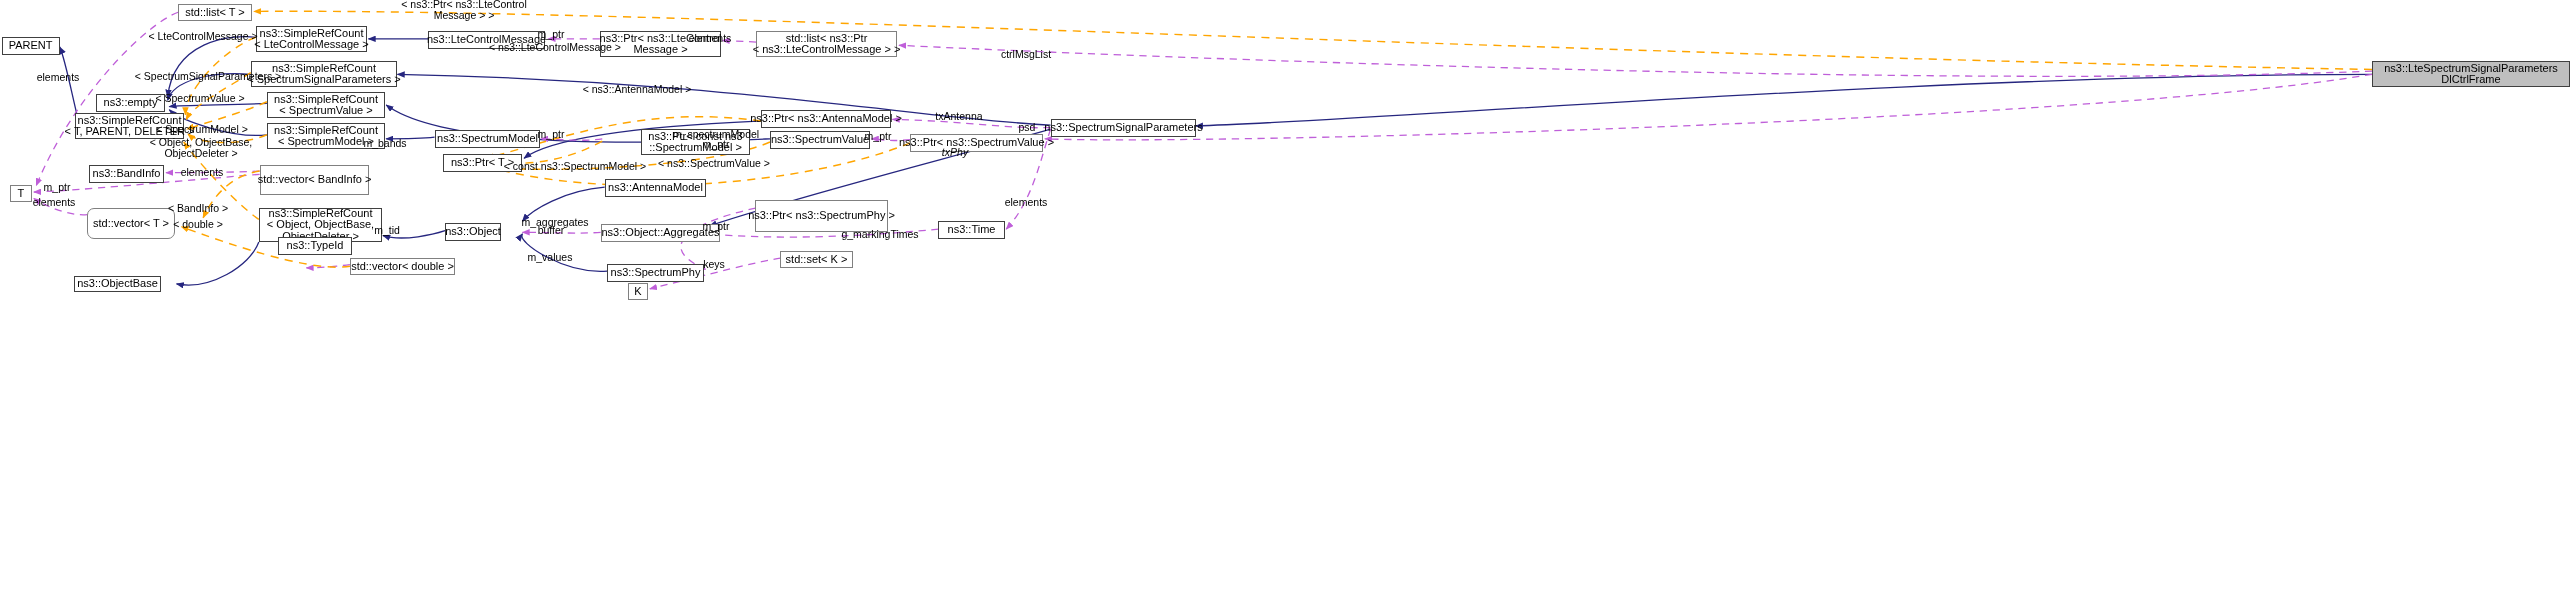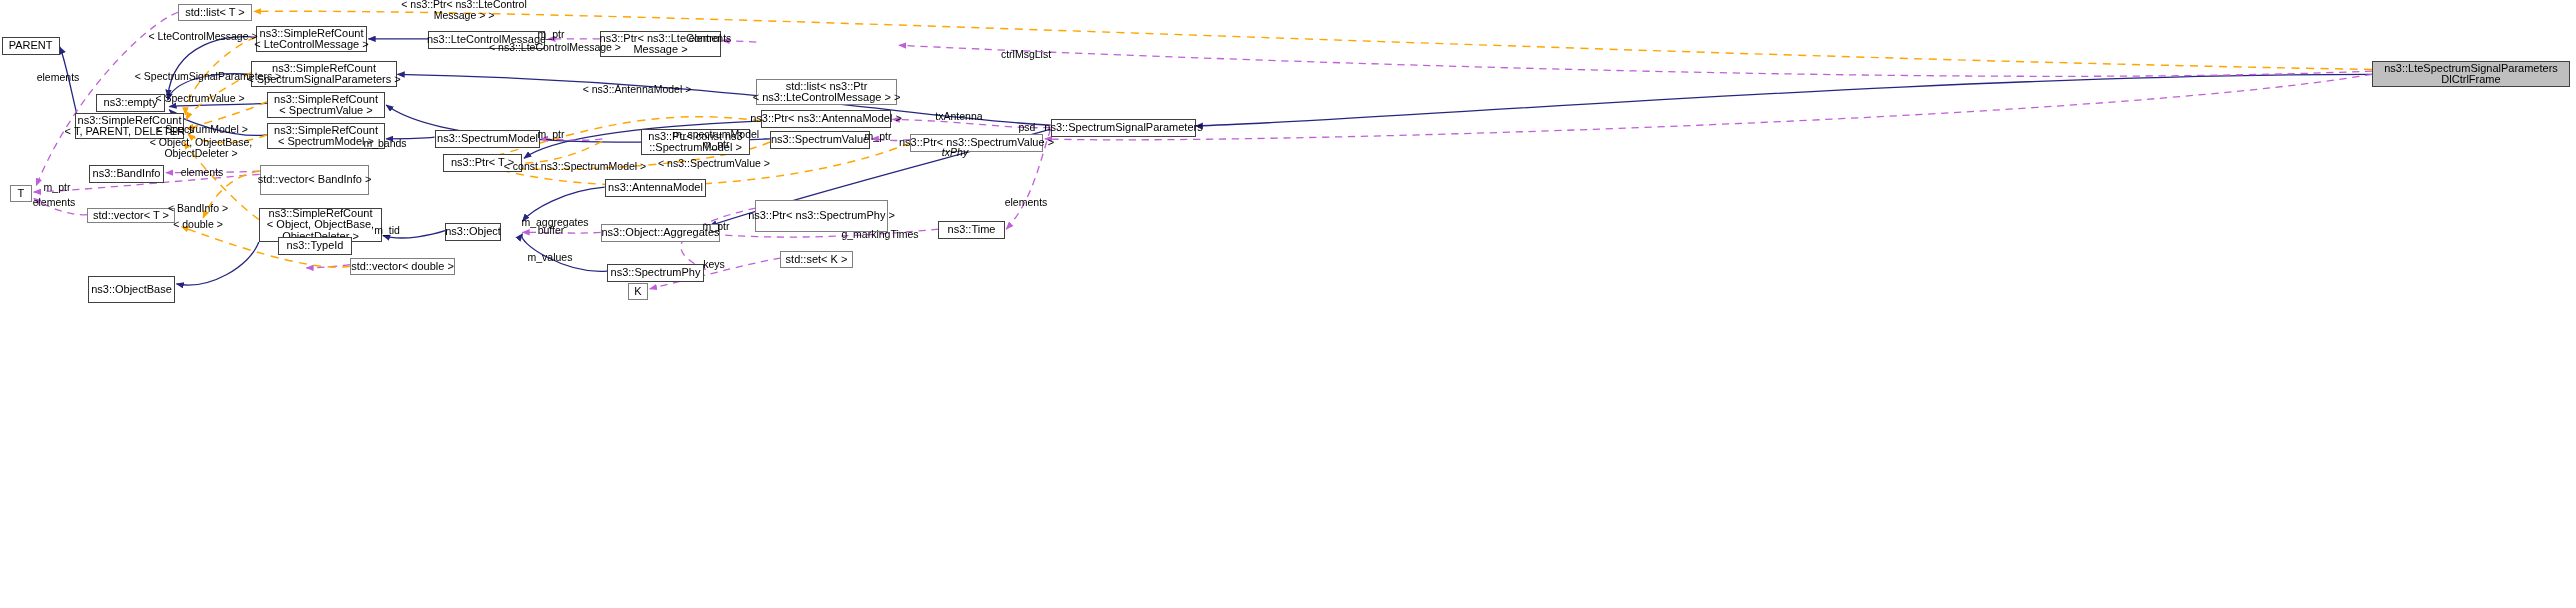--- a/index.html
+++ b/index.html
@@ -141,49 +141,49 @@
 &lt; LteControlMessage &gt;</div>
       <div class="node solid" style="left: 251px; top: 61px; width: 146px; height: 26px;">ns3::SimpleRefCount
 &lt; SpectrumSignalParameters &gt;</div>
       <div class="node solid" style="left: 267px; top: 92px; width: 118px; height: 26px;">ns3::SimpleRefCount
 &lt; SpectrumValue &gt;</div>
       <div class="node solid" style="left: 267px; top: 123px; width: 118px; height: 26px;">ns3::SimpleRefCount
 &lt; SpectrumModel &gt;</div>
       <div class="node solid" style="left: 428px; top: 31px; width: 117px; height: 18px;">ns3::LteControlMessage</div>
       <div class="node solid" style="left: 600px; top: 31px; width: 121px; height: 26px;">ns3::Ptr&lt; ns3::LteControl
 Message &gt;</div>
-      <div class="node " style="left: 756px; top: 31px; width: 141px; height: 26px; margin-top: 48px;">std::list&lt; ns3::Ptr
+      <div class="node " style="left: 756px; top: 31px; width: 141px; height: 26px;">std::list&lt; ns3::Ptr
 &lt; ns3::LteControlMessage &gt; &gt;</div>
       <div class="node focus" style="left: 2372px; top: 61px; width: 198px; height: 26px;">ns3::LteSpectrumSignalParameters
 DlCtrlFrame</div>
       <div class="node solid" style="left: 435px; top: 130px; width: 105px; height: 18px;">ns3::SpectrumModel</div>
       <div class="node solid" style="left: 443px; top: 154px; width: 79px; height: 18px;">ns3::Ptr&lt; T &gt;</div>
       <div class="node solid" style="left: 602px; top: 129px; width: 109px; height: 26px; margin-left: 39px;">ns3::Ptr&lt; const ns3
 ::SpectrumModel &gt;</div>
       <div class="node solid" style="left: 761px; top: 110px; width: 130px; height: 18px;">ns3::Ptr&lt; ns3::AntennaModel &gt;</div>
       <div class="node solid" style="left: 770px; top: 131px; width: 100px; height: 18px;">ns3::SpectrumValue</div>
       <div class="node " style="left: 910px; top: 134px; width: 133px; height: 18px;">ns3::Ptr&lt; ns3::SpectrumValue &gt;</div>
       <div class="node solid" style="left: 1051px; top: 119px; width: 145px; height: 18px;">ns3::SpectrumSignalParameters</div>
       <div class="node solid" style="left: 89px; top: 165px; width: 75px; height: 18px;">ns3::BandInfo</div>
       <div class="node " style="left: 260px; top: 165px; width: 109px; height: 30px;">std::vector&lt; BandInfo &gt;</div>
       <div class="node " style="left: 9.7px; top: 185px; width: 22.6px; height: 17px;">T</div>
       <div class="node solid" style="left: 605px; top: 179px; width: 101px; height: 18px;">ns3::AntennaModel</div>
-      <div class="node " style="left: 87px; top: 208px; width: 88px; height: 15px;">std::vector&lt; T &gt;</div>
+      <div class="node " style="left: 87px; top: 208px; width: 88px; height: 31px; border-radius: 7px;">std::vector&lt; T &gt;</div>
       <div class="node solid" style="left: 259px; top: 208px; width: 123px; height: 34px;">ns3::SimpleRefCount
 &lt; Object, ObjectBase,
 ObjectDeleter &gt;</div>
       <div class="node solid" style="left: 445px; top: 223px; width: 56px; height: 18px;">ns3::Object</div>
       <div class="node " style="left: 601px; top: 224px; width: 119px; height: 18px;">ns3::Object::Aggregates</div>
       <div class="node " style="left: 755px; top: 200px; width: 133px; height: 32px;">ns3::Ptr&lt; ns3::SpectrumPhy &gt;</div>
       <div class="node solid" style="left: 938px; top: 221px; width: 67px; height: 18px;">ns3::Time</div>
       <div class="node solid" style="left: 278px; top: 237px; width: 74px; height: 18px;">ns3::TypeId</div>
       <div class="node solid" style="left: 607px; top: 264px; width: 97px; height: 18px;">ns3::SpectrumPhy</div>
       <div class="node " style="left: 350px; top: 258px; width: 105px; height: 17px;">std::vector&lt; double &gt;</div>
       <div class="node " style="left: 780px; top: 251px; width: 73px; height: 17px;">std::set&lt; K &gt;</div>
-      <div class="node solid" style="left: 88px; top: 276px; width: 87px; height: 27px;">ns3::ObjectBase</div>
+      <div class="node solid" style="left: 74px; top: 276px; width: 87px; height: 16px;">ns3::ObjectBase</div>
       <div class="node " style="left: 628px; top: 283px; width: 20px; height: 17px;">K</div>
     </div>
   <div id="labels-layer">
       <div class="edge-label" style="left: 464px; top: 9.7px;">&lt; ns3::Ptr&lt; ns3::LteControl
 Message &gt; &gt;</div>
       <div class="edge-label" style="left: 203px; top: 37px;">&lt; LteControlMessage &gt;</div>
       <div class="edge-label" style="left: 208px; top: 77px;">&lt; SpectrumSignalParameters &gt;</div>
       <div class="edge-label" style="left: 200px; top: 99px;">&lt; SpectrumValue &gt;</div>
       <div class="edge-label" style="left: 202px; top: 130px;">&lt; SpectrumModel &gt;</div>
       <div class="edge-label" style="left: 201px; top: 148px;">&lt; Object, ObjectBase,

